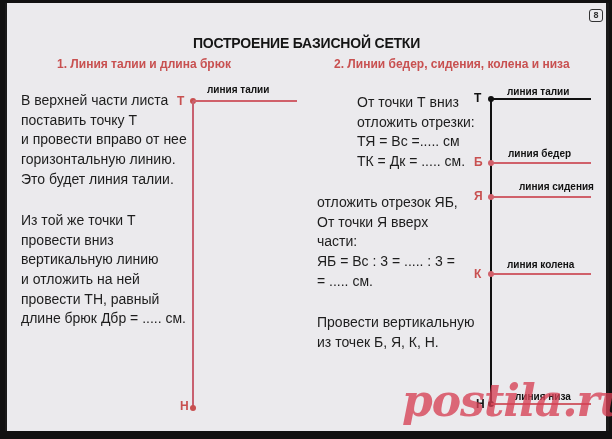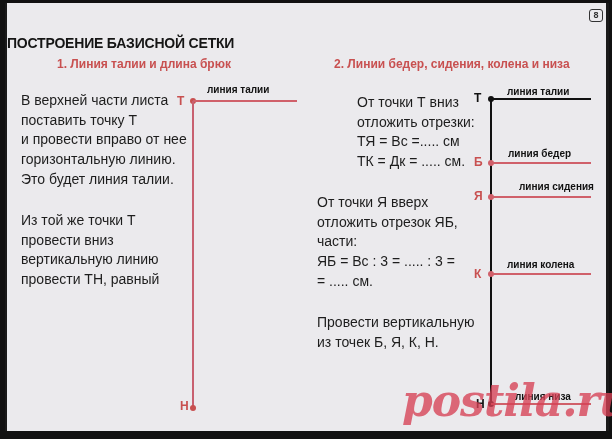--- a/index.html
+++ b/index.html
@@ -2,21 +2,21 @@
 <html><head>
 <meta charset="utf-8">
 <style>
   html, body { margin:0; padding:0; }
   body { width:612px; height:439px; background:#111; position:relative; overflow:hidden;
          font-family:"Liberation Sans", sans-serif; }
   .page { position:absolute; left:5px; top:3px; width:599px; height:428px;
           background:#ebeaed; border-left:2px solid #1a1a1a; border-right:3px solid #1a1a1a; }
   .badge { position:absolute; left:582px; top:6px; width:12px; height:11px; border:1.5px solid #333;
            border-radius:3px; font-size:9px; font-weight:bold; color:#333; text-align:center; line-height:11px; }
-  .title { position:absolute; left:0; width:599px; top:32px; text-align:left; font-weight:bold;
+  .title { position:absolute; left:0; width:599px; top:32px; text-align:center; font-weight:bold;
            font-size:14px; color:#151515; letter-spacing:-0.2px; }
   .sub { position:absolute; top:54px; font-weight:bold; font-size:12px; color:#c85050; white-space:nowrap; }
   .txt { position:absolute; font-size:14px; color:#1d1d1d; line-height:19.7px; white-space:nowrap; }
   .txt div { height:19.7px; }
   .red { color:#c85050; }
   .lbl { position:absolute; font-size:10px; font-weight:bold; color:#111; white-space:nowrap; }
   .pt { position:absolute; font-weight:bold; font-size:12px; }
   .hline { position:absolute; height:2px; }
   .vline { position:absolute; width:2px; }
   .dot { position:absolute; width:6px; height:6px; border-radius:50%; }
@@ -37,42 +37,44 @@
     <div>В верхней части листа</div>
     <div>поставить точку Т</div>
     <div>и провести вправо от нее</div>
     <div>горизонтальную линию.</div>
     <div>Это будет линия талии.</div>
   </div>
   <div class="txt" style="left:14px; top:208px;">
     <div>Из той же точки Т</div>
     <div>провести вниз</div>
     <div>вертикальную линию</div>
+    <div>и отложить на ней</div>
     <div>провести ТН, равный</div>
+    <div>длине брюк Дбр = ..... см.</div>
   </div>
 
   <div>
     <div class="pt red" style="left:170px; top:91px;">Т</div>
     <div class="dot" style="left:183px; top:95px; background:#c85050;"></div>
     <div class="hline" style="left:186px; top:97px; width:104px; background:#d0606a;"></div>
     <div class="lbl" style="left:200px; top:81px;">линия талии</div>
     <div class="vline" style="left:185px; top:98px; height:306px; background:#c86070;"></div>
     <div class="pt red" style="left:173px; top:396px;">Н</div>
     <div class="dot" style="left:183px; top:402px; background:#c85050;"></div>
   </div>
 
   <div class="txt" style="left:310px; top:90px;margin-left:40px;">
     <div>От точки Т вниз</div>
     <div>отложить отрезки:</div>
     <div>ТЯ = Вс =..... см</div>
     <div>ТК = Дк = ..... см.</div>
   </div>
   <div class="txt" style="left:310px; top:190px;">
+    <div>отложить отрезок ЯБ,</div>
     <div>От точки Я вверх</div>
-    <div>отложить отрезок ЯБ,</div>
     <div>части:</div>
     <div>ЯБ = Вс : 3 = ..... : 3 =</div>
     <div>= ..... см.</div>
   </div>
   <div class="txt" style="left:310px; top:310px;">
     <div>Провести вертикальную</div>
     <div>из точек Б, Я, К, Н.</div>
   </div>
 
   <div>

